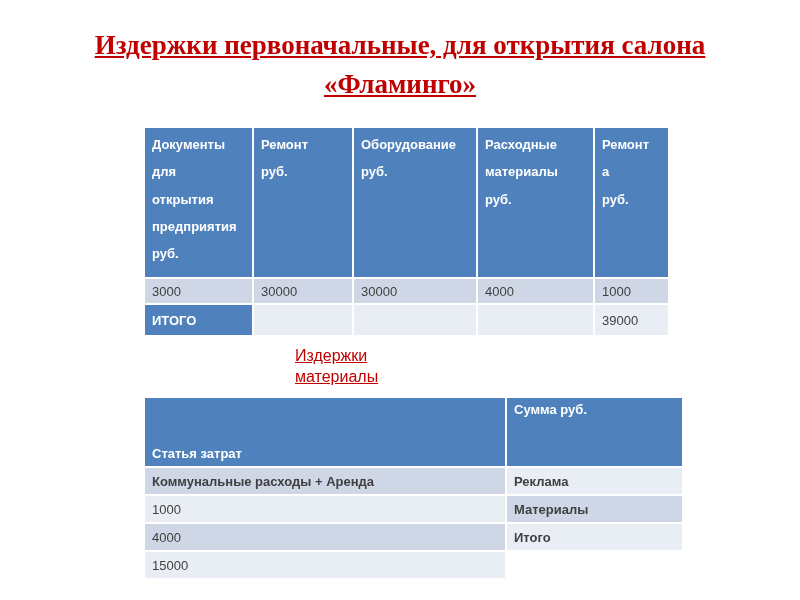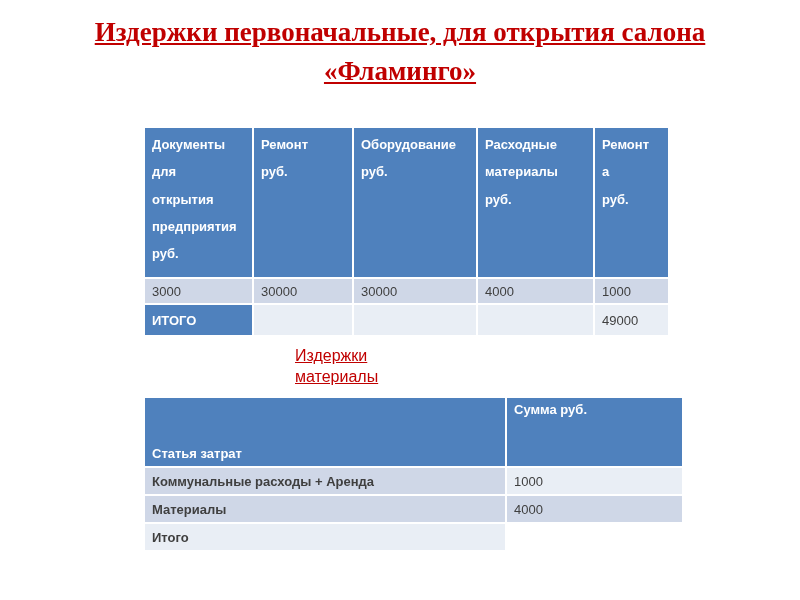--- a/index.html
+++ b/index.html
@@ -11,21 +11,21 @@
   }
   *{box-sizing:border-box;}
   html,body{margin:0;padding:0;}
   body{
     width:800px;height:600px;background:#ffffff;
     font-family:"Liberation Sans",sans-serif;
   }
   .slide{position:relative;width:800px;height:600px;background:#fff;overflow:hidden;}
 
   .title{
-    position:absolute;top:13px;left:50%;transform:translateX(-50%);
+    position:absolute;top:26px;left:50%;transform:translateX(-50%);
     width:700px;margin:0;text-align:center;
     font-family:"Liberation Serif",serif;
     font-weight:bold;font-size:27px;line-height:1.45;
     color:var(--title);text-decoration:underline;
   }
 
   .subtitle{
     position:absolute;left:295px;top:346px;width:118px;
     font-size:16px;line-height:1.3;color:var(--title);
     text-decoration:underline;
@@ -90,33 +90,35 @@
     <div class="cell band-dark">3000</div>
     <div class="cell band-dark">30000</div>
     <div class="cell band-dark">30000</div>
     <div class="cell band-dark">4000</div>
     <div class="cell band-dark">1000</div>
 
     <div class="cell blue-cell">ИТОГО</div>
     <div class="cell band-light"></div>
     <div class="cell band-light"></div>
     <div class="cell band-light"></div>
-    <div class="cell band-light">49000</div>
+    <div class="cell band-light">39000</div>
   </div>
 
   <div class="subtitle">Издержки материалы</div>
 
   <div class="tbl table2">
 
     <div class="hcell bottom">Статья затрат</div>
     <div class="hcell">Сумма руб.</div>
 
     <div class="cell band-dark label-cell">Коммунальные расходы + Аренда</div>
 
+    <div class="cell band-light label-cell">Реклама</div>
     <div class="cell band-light">1000</div>
 
     <div class="cell band-dark label-cell">Материалы</div>
     <div class="cell band-dark">4000</div>
 
     <div class="cell band-light label-cell">Итого</div>
+    <div class="cell band-light">15000</div>
   </div>
 
 </div>
 
 </body></html>

